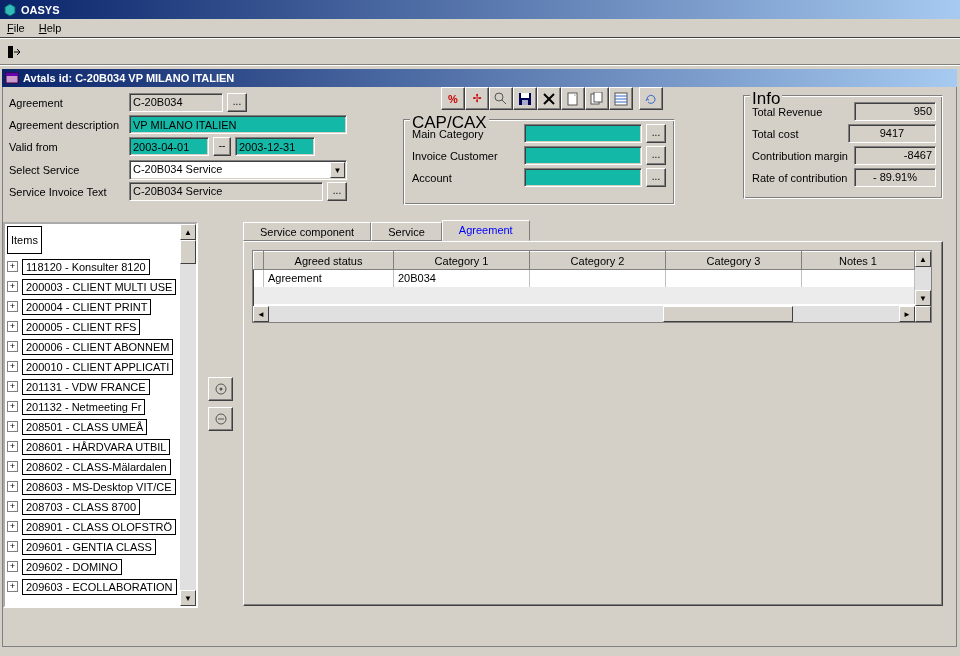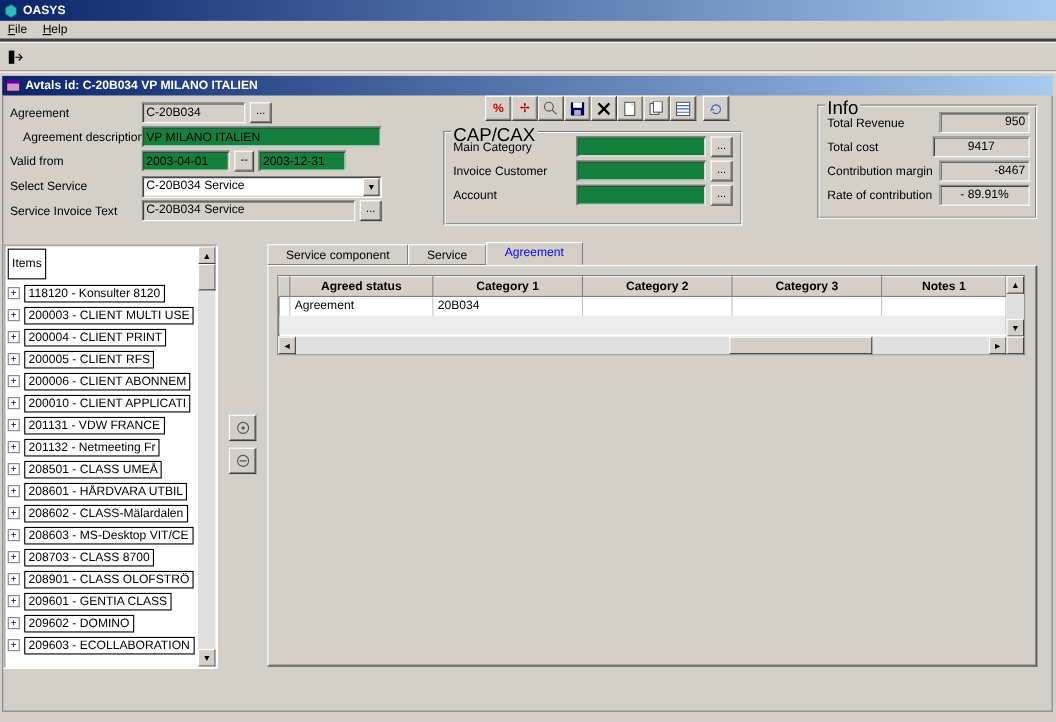--- a/index.html
+++ b/index.html
@@ -24,21 +24,21 @@
     padding: 0 3px;
     font-weight: bold;
     font-size: 11px;
   }
   .titlebar svg { margin-right: 4px; }
 
   
   .menubar {
     height: 19px;
     background: #d4d0c8;
-    border-bottom: 3px solid #404040;
+    border-bottom: 1px solid #404040;
     display: flex;
     align-items: center;
   }
   .menubar .menu-item {
     padding: 2px 7px;
     cursor: default;
   }
 
   
   .toolbar {
@@ -104,21 +104,21 @@
   }
 
   
   .tx, .tx-disabled {
     position: absolute;
     height: 19px;
     border: 1px solid #808080;
     border-right-color: #fff;
     border-bottom-color: #fff;
     box-shadow: inset 1px 1px 0 #404040, inset -1px -1px 0 #d4d0c8;
-    background: #15803d;
+    background: #14b8a6;
     padding: 2px 3px;
     font: 11px Tahoma, Arial;
   }
   .tx-disabled { background: #d4d0c8; color: #000; }
 
   .dd {
     position: absolute;
     height: 20px;
     border: 1px solid #808080;
     border-right-color: #fff;
@@ -304,21 +304,21 @@
     font-size: 11px;
     position: relative;
     width: 680px;
     height: 73px;
   }
   .grid table { border-collapse: collapse; width: 100%; }
   .grid th {
     background: #d4d0c8;
     border: 1px solid #808080;
     border-top-color:#fff; border-left-color:#fff;
-    font-weight: bold;
+    font-weight: normal;
     padding: 2px 4px;
     height: 18px;
   }
   .grid td {
     border-right: 1px solid #c0c0c0;
     padding: 2px 4px;
     height: 17px;
   }
   .grid .alt { background: #ececec; }
 
@@ -372,21 +372,21 @@
       <span>Avtals id: C-20B034   VP MILANO ITALIEN</span>
     </div>
 
     <div class="child-body">
 
       <div class="form-top">
         <div class="form-label" style="left:0;top:4px">Agreement</div>
         <div class="tx-disabled" style="left:120px;top:0;width:94px">C-20B034</div>
         <div class="btn3" style="left:218px;top:0">...</div>
 
-        <div class="form-label" style="left:12px;top:26px">Agreement description</div>
+        <div class="form-label" style="left:0;top:26px">Agreement description</div>
         <input class="tx" style="left: 120px; top: 22px; width: 218px;" value="VP MILANO ITALIEN">
 
         <div class="form-label" style="left:0;top:48px">Valid from</div>
         <input class="tx" style="left: 120px; top: 44px; width: 80px;" value="2003-04-01">
         <div class="btn3" style="left:204px;top:44px;width:18px">--</div>
         <input class="tx" style="left: 226px; top: 44px; width: 80px;" value="2003-12-31">
 
         <div class="form-label" style="left:0;top:71px">Select Service</div>
         <div class="dd" style="left:120px;top:67px;width:218px">
           <span>C-20B034   Service</span>

